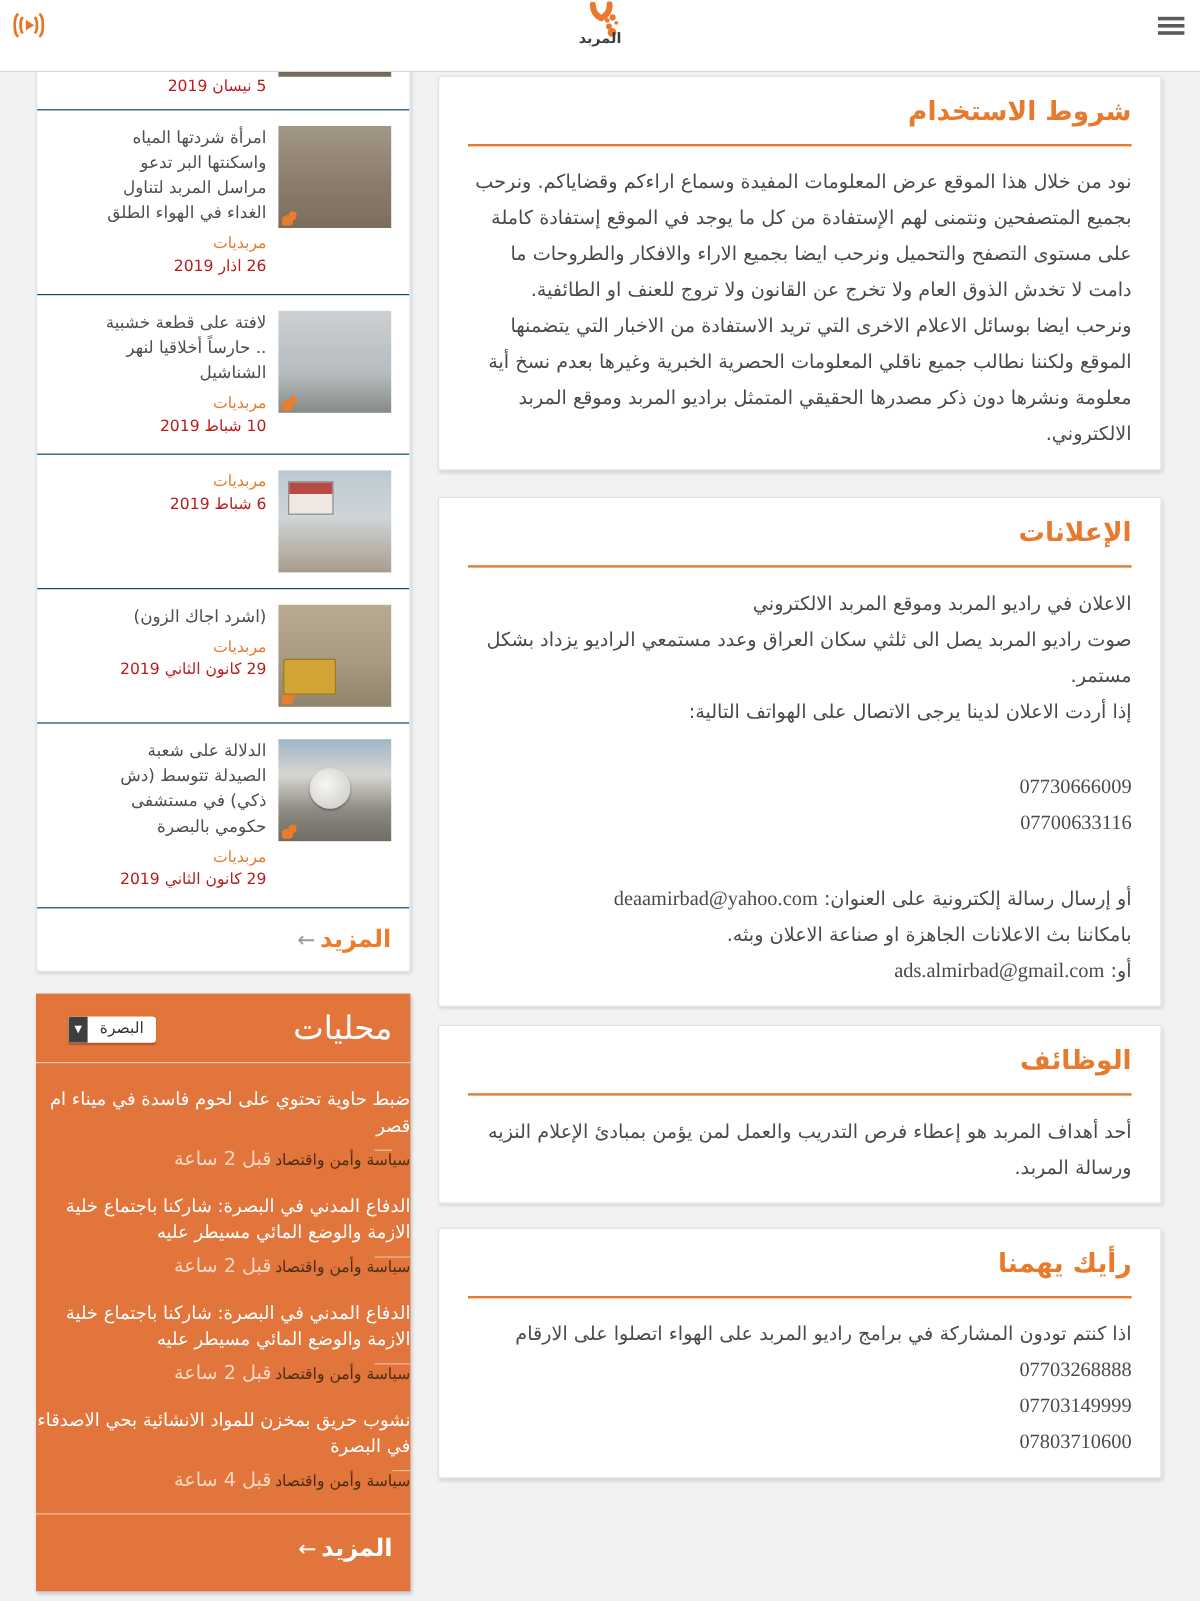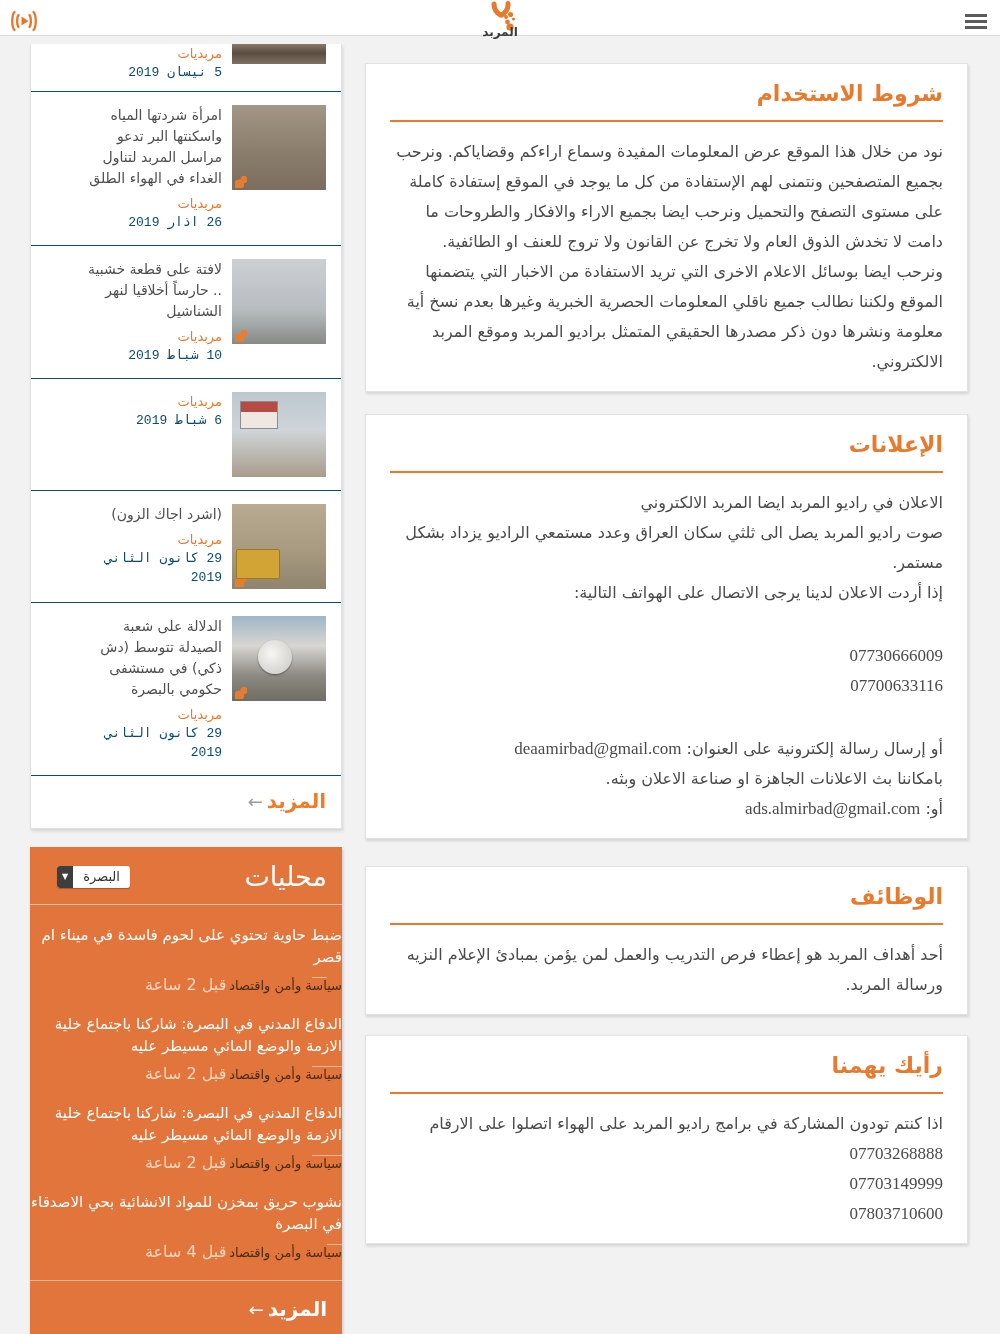--- a/index.html
+++ b/index.html
@@ -8,21 +8,21 @@
     position: relative;
     overflow: hidden;
     background: #f2f2f2;
     direction: rtl;
     font-family: "DejaVu Sans", sans-serif;
     color: #4a4a4a;
   }
 
   
   .header {
-    position: absolute; top: 0; left: 0; right: 0; height: 36px;
+    position: absolute; top: 0; left: 0; right: 0; height: 60px;
     background: #fff; border-bottom: 1px solid #dcdcdc; z-index: 30;
   }
   .live-btn { position: absolute; left: 9px; top: 8px; width: 30px; height: 27px; cursor: pointer; }
   .logo { position: absolute; left: 50%; top: 1px; transform: translateX(-50%); text-align: center; cursor: pointer; }
   .logo .brand-text { display: block; margin-top: -10px; font-size: 12px; font-weight: bold; color: #3c3c3c; }
   .menu-btn { position: absolute; right: 13px; top: 14px; width: 22px; cursor: pointer; }
   .menu-btn span { display: block; height: 3px; background: #5b5b5b; margin-bottom: 3px; }
 
   
   .left-col  { position: absolute; top: 44px; left: 30px;  width: 312px; }
@@ -49,21 +49,21 @@
   .t5::after { content:""; position:absolute; left:4px; bottom:10px; width:42px; height:28px;
                background:#d2a435; border-radius:2px; border:1px solid #9a7b20; }
   .t6::after { content:""; position:absolute; left:26px; top:24px; width:34px; height:34px; border-radius:50%;
                background: radial-gradient(circle at 40% 40%, #f7f6f4, #c9c7c2); box-shadow: 0 1px 2px rgba(0,0,0,.4); }
   .wm { position:absolute; left:3px; bottom:2px; width:12px; height:12px; opacity:.95;
         background: radial-gradient(circle at 35% 70%, #ed7d2a 42%, transparent 44%),
                     radial-gradient(circle at 75% 30%, #ed7d2a 28%, transparent 30%); }
   .nt { flex: 1; min-width: 0; margin-left: 29px; }
   .news-title { font-size: 14px; line-height: 21px; font-weight: normal; color: #4e4e4e; margin-bottom: 5px; }
   .cat  { color: #e87a2e; font-size: 13px; line-height: 19px; }
-  .date { color: #0c4a6e; font-size: 13px; line-height: 19px; font-family: Liberation Mono, monospace; }
+  .date { color: #b91c1c; font-size: 13px; line-height: 19px; }
 
   .more-row { padding: 13px 15px 15px; }
   .more-link { text-decoration: none; cursor: pointer; }
   .more-word { color: #ed7d2a; font-weight: bold; font-size: 20px; }
   .more-arrow { color: #9a9a9a; font-size: 18px; margin-right: 4px; }
 
   
   .local {
     margin-top: 18px; background: #e2753b; color: #fff;
     box-shadow: 1px 2px 3px rgba(0,0,0,.18);
@@ -97,21 +97,21 @@
   .banner::after  { content:""; position:absolute; right:-26px; top:16px; width:124px; height:124px;
                     border:30px solid rgba(228,112,42,.55); border-radius:50%; }
 
   
   .card {
     background: #fff; border: 1px solid #e2e2e2; box-shadow: 1px 2px 3px rgba(0,0,0,.13);
     padding: 15px 24px 14px;
   }
   .card-terms { margin-top: 19px; }
   .card-ads   { margin-top: 22px; }
-  .card-jobs  { margin-top: 27px; }
+  .card-jobs  { margin-top: 15px; }
   .card-feedback { margin-top: 20px; }
   .card h2 {
     font-size: 22px; line-height: 30px; font-weight: bold; color: #e87a2e;
     padding-bottom: 11px; border-bottom: 2px solid #e87a2e;
   }
   .card .body { padding-top: 15px; font-size: 16px; line-height: 30px; color: #4a4a4a; }
   .card .body p { margin: 0; }
   .spacer { height: 33px; }
   .serif { font-family: "Liberation Serif", serif; font-size: 17px; }
 </style>
@@ -262,28 +262,28 @@
     <h2>شروط الاستخدام</h2>
     <div class="body">
       <p>نود من خلال هذا الموقع عرض المعلومات المفيدة وسماع اراءكم وقضاياكم. ونرحب بجميع المتصفحين ونتمنى لهم الإستفادة من كل ما يوجد في الموقع إستفادة كاملة على مستوى التصفح والتحميل ونرحب ايضا بجميع الاراء والافكار والطروحات ما دامت لا تخدش الذوق العام ولا تخرج عن القانون ولا تروج للعنف او الطائفية.</p>
       <p>ونرحب ايضا بوسائل الاعلام الاخرى التي تريد الاستفادة من الاخبار التي يتضمنها الموقع ولكننا نطالب جميع ناقلي المعلومات الحصرية الخبرية وغيرها بعدم نسخ أية معلومة ونشرها دون ذكر مصدرها الحقيقي المتمثل براديو المربد وموقع المربد الالكتروني.</p>
     </div>
   </section>
 
   <section class="card card-ads">
     <h2>الإعلانات</h2>
     <div class="body">
-      <p>الاعلان في راديو المربد ايضا المربد الالكتروني</p>
+      <p>الاعلان في راديو المربد وموقع المربد الالكتروني</p>
       <p>صوت راديو المربد يصل الى ثلثي سكان العراق وعدد مستمعي الراديو يزداد بشكل مستمر.</p>
       <p>إذا أردت الاعلان لدينا يرجى الاتصال على الهواتف التالية:</p>
       <div class="spacer"></div>
       <p class="serif">07730666009</p>
       <p class="serif">07700633116</p>
       <div class="spacer"></div>
-      <p><span>أو إرسال رسالة إلكترونية على العنوان:</span> <span class="serif">deaamirbad@gmail.com</span></p>
+      <p><span>أو إرسال رسالة إلكترونية على العنوان:</span> <span class="serif">deaamirbad@yahoo.com</span></p>
       <p>بامكاننا بث الاعلانات الجاهزة او صناعة الاعلان وبثه.</p>
       <p><span>أو:</span> <span class="serif">ads.almirbad@gmail.com</span></p>
     </div>
   </section>
 
   <section class="card card-jobs">
     <h2>الوظائف</h2>
     <div class="body">
       <p>أحد أهداف المربد هو إعطاء فرص التدريب والعمل لمن يؤمن بمبادئ الإعلام النزيه ورسالة المربد.</p>
     </div>

